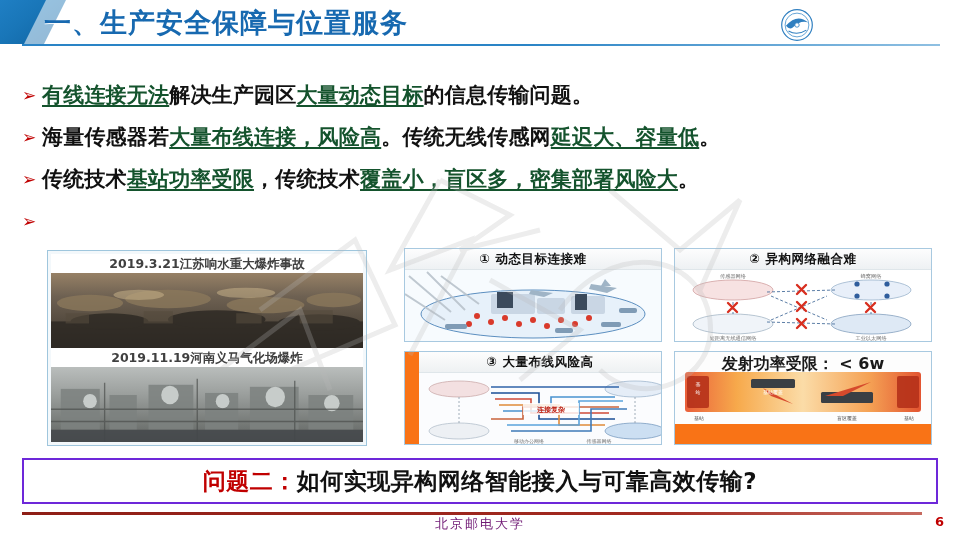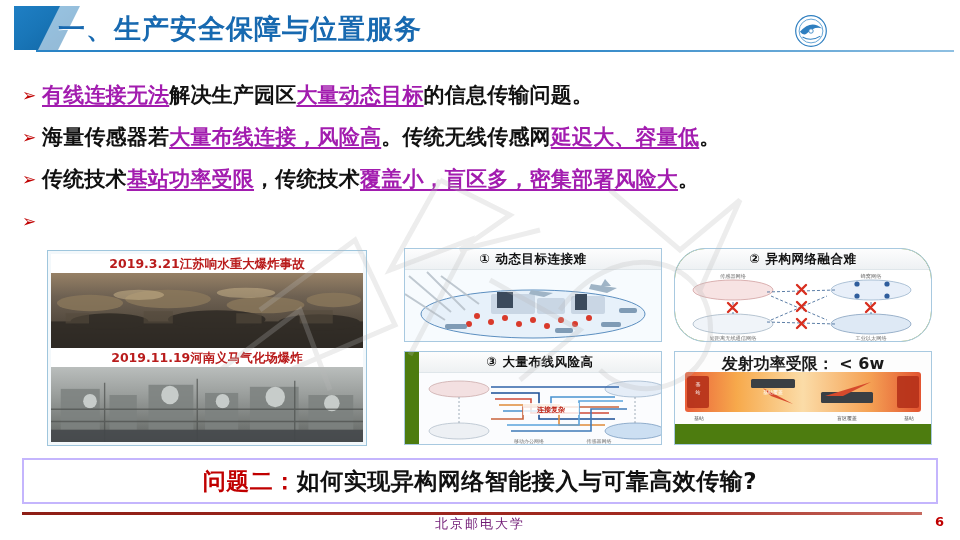--- a/index.html
+++ b/index.html
@@ -11,22 +11,22 @@
     width: 960px;
     height: 540px;
     overflow: hidden;
     font-family: "DejaVu Sans", "Liberation Sans", sans-serif;
     position: relative;
   }
 
   
   .header {
     position: absolute;
-    left: 14px; top: 0;
-    width: 828px; height: 48px; margin-top: 6px;
+    left: 0; top: 0;
+    width: 828px; height: 48px;
   }
   .header-chevron {
     position: absolute;
     left: 0; top: 0;
     width: 66px; height: 44px;
     background: linear-gradient(140deg, #1f7fc4 0%, #1976b8 40%, #0f62a0 100%);
     clip-path: polygon(0 0, 66px 0, 44px 44px, 0 44px);
   }
   .header-chevron2 {
     position: absolute;
@@ -80,21 +80,21 @@
     flex: 0 0 20px;
     text-align: left;
   }
   .bullet-text {
     font-size: 21px;
     font-weight: bold;
     color: #111111;
     letter-spacing: .2px;
   }
   .hl {
-    color: #a21caf;
+    color: #14532d;
     text-decoration: underline;
     text-decoration-thickness: 2px;
     text-underline-offset: 3px;
   }
 
   
   .watermark {
     position: absolute;
     left: 140px; top: 120px;
     width: 680px; height: 330px;
@@ -119,43 +119,43 @@
     background: #f3f8fb;
     padding: 3px;
     box-sizing: border-box;
   }
   .photo-card { position: relative; width: 100%; height: 50%; overflow: hidden; }
   .photo-cap {
     position: absolute; left: 0; top: 0; width: 100%;
     text-align: center;
     font-size: 12.5px;
     font-weight: bold;
-    color: #b91c1c;
+    color: #404040;
     background: #ffffff;
     line-height: 19px;
     z-index: 3;
   }
   .photo-img { position: absolute; left: 0; top: 0; width: 100%; height: 100%; }
 
   
   .panel-grid {
     position: absolute;
     left: 380px; top: -2px;
     width: 528px; height: 198px;
   }
   .panel {
     position: absolute;
     width: 258px; height: 94px;
     border: 1px solid #a8c9e0;
-    background: #4d7c0f;
+    background: #f97316;
     box-sizing: border-box;
     overflow: hidden;
   }
   .p1 { left: 0;   top: 0; }
-  .p2 { left: 270px; top: 0; border-radius: 31px; }
+  .p2 { left: 270px; top: 0; }
   .p3 { left: 0;   top: 103px; padding-left: 14px; }
   .p4 { left: 270px; top: 103px; }
   .panel-title {
     height: 20px;
     line-height: 20px;
     text-align: center;
     font-size: 12.5px;
     font-weight: bold;
     color: #111;
     background: linear-gradient(180deg, #fdfdfd 0%, #eef1f3 100%);
@@ -171,21 +171,21 @@
     font-weight: bold;
     color: #1a1a1a;
     z-index: 5;
   }
 
   
   .banner {
     position: absolute;
     left: 22px; top: 458px;
     width: 916px; height: 46px;
-    border: 2px solid #c4b5fd;
+    border: 2px solid #6d28d9;
     background: #ffffff;
     box-sizing: border-box;
     display: flex;
     align-items: center;
     justify-content: center;
   }
   .banner-text {
     font-size: 23px;
     font-weight: bold;
     color: #111111;

